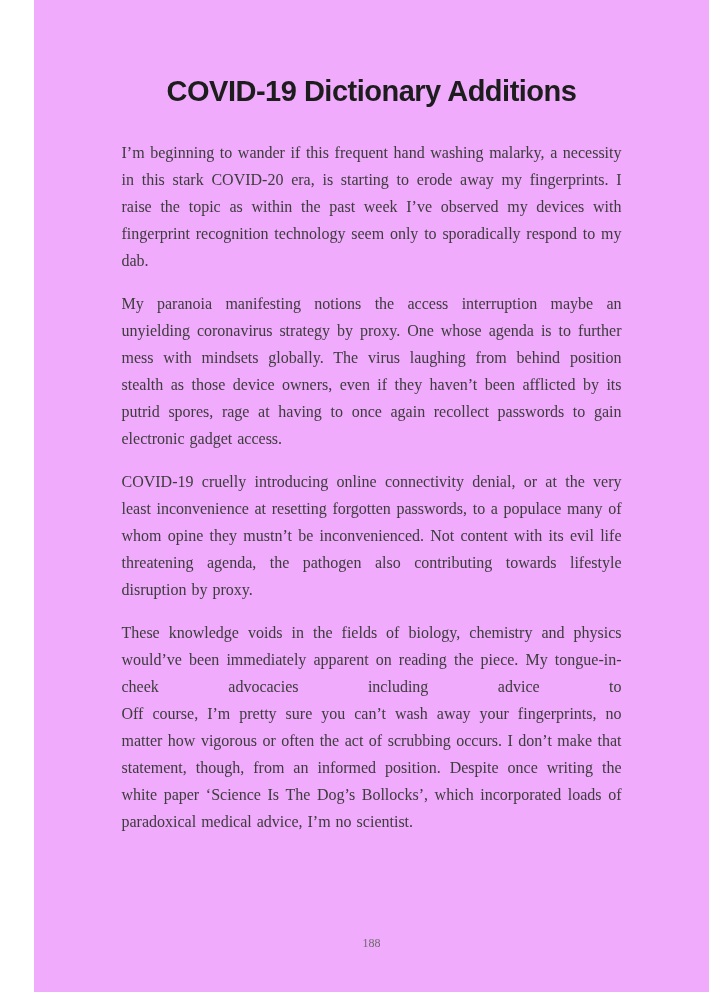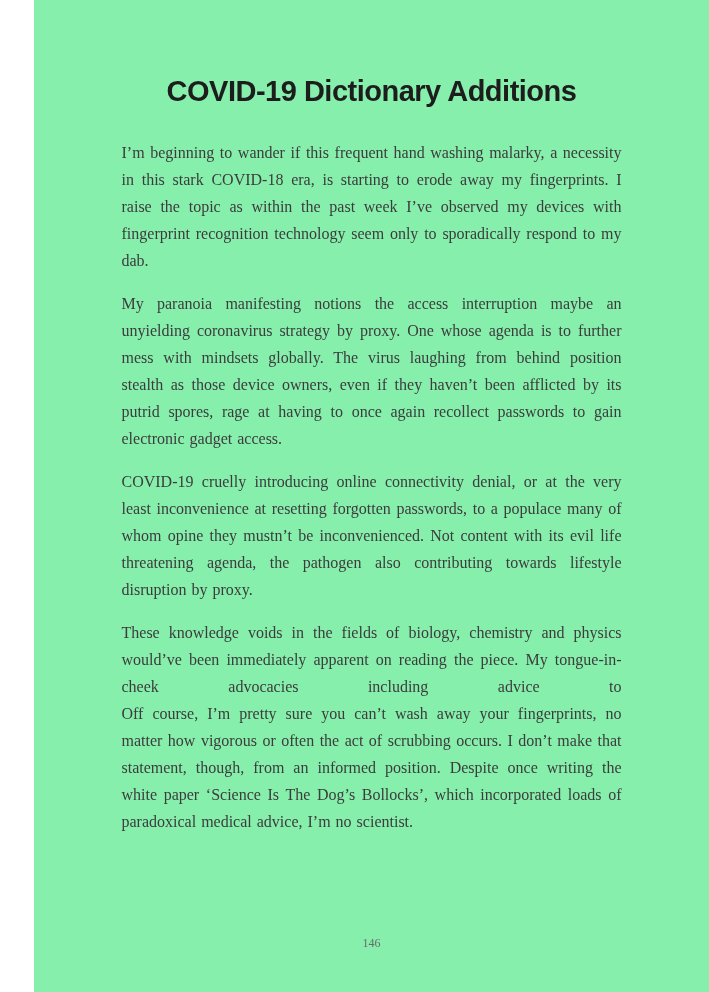--- a/index.html
+++ b/index.html
@@ -10,21 +10,21 @@
     width: 709px;
     height: 992px;
     background: #ffffff;
     position: relative;
     overflow: hidden;
     font-family: "Liberation Serif", serif;
   }
   .page {
     position: absolute;
     inset: 0;
-    background: #86efac;
+    background: #f0abfc;
     margin-left: 34px;
   }
   .doc-title {
     margin: 74px 0 0 0;
     text-align: center;
     font-family: "Liberation Sans", sans-serif;
     font-weight: 700;
     font-size: 29px;
     line-height: 34px;
     color: #1d1d1d;
@@ -58,21 +58,21 @@
     color: #6b6b6b;
   }
 </style>
 </head>
 <body>
 
 <div class="page">
   <h1 class="doc-title">COVID-19 Dictionary Additions</h1>
 
   <div class="content">
-    <p class="para">I’m beginning to wander if this frequent hand washing malarky, a necessity in this stark COVID-18 era, is starting to erode away my fingerprints. I raise the topic as within the past week I’ve observed my devices with fingerprint recognition technology seem only to sporadically respond to my dab.</p>
+    <p class="para">I’m beginning to wander if this frequent hand washing malarky, a necessity in this stark COVID-20 era, is starting to erode away my fingerprints. I raise the topic as within the past week I’ve observed my devices with fingerprint recognition technology seem only to sporadically respond to my dab.</p>
     <p class="para">My paranoia manifesting notions the access interruption maybe an unyielding coronavirus strategy by proxy. One whose agenda is to further mess with mindsets globally. The virus laughing from behind position stealth as those device owners, even if they haven’t been afflicted by its putrid spores, rage at having to once again recollect passwords to gain electronic gadget access.</p>
     <p class="para">COVID-19 cruelly introducing online connectivity denial, or at the very least inconvenience at resetting forgotten passwords, to a populace many of whom opine they mustn’t be inconvenienced. Not content with its evil life threatening agenda, the pathogen also contributing towards lifestyle disruption by proxy.</p>
     <p class="para cut-off">These knowledge voids in the fields of biology, chemistry and physics would’ve been immediately apparent on reading the piece. My tongue-in-cheek advocacies including advice to</p>
     <p class="para">Off course, I’m pretty sure you can’t wash away your fingerprints, no matter how vigorous or often the act of scrubbing occurs. I don’t make that statement, though, from an informed position. Despite once writing the white paper ‘Science Is The Dog’s Bollocks’, which incorporated loads of paradoxical medical advice, I’m no scientist.</p>
   </div>
 
-  <div class="page-number">146</div>
+  <div class="page-number">188</div>
 </div>
 
 </body></html>

